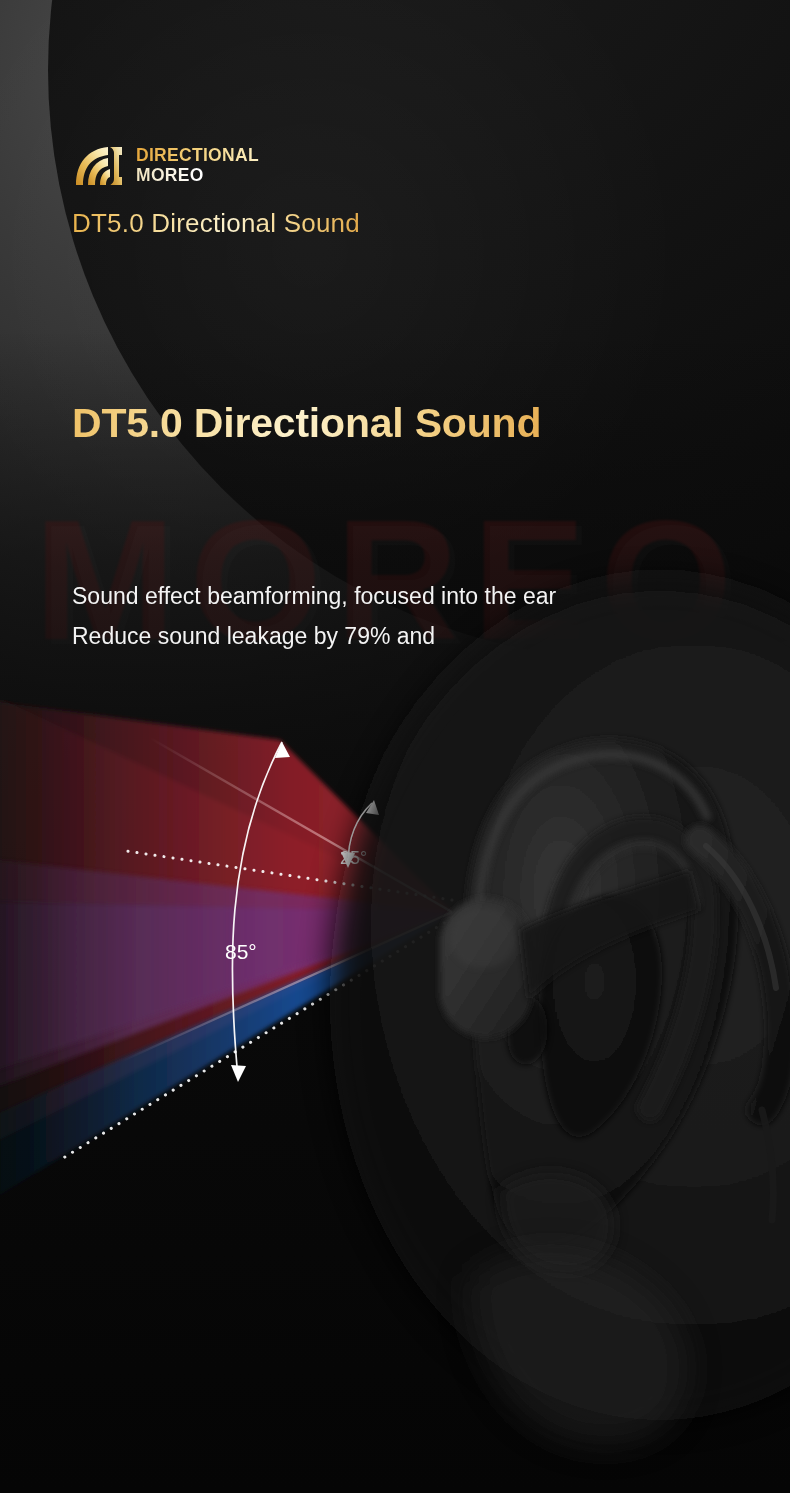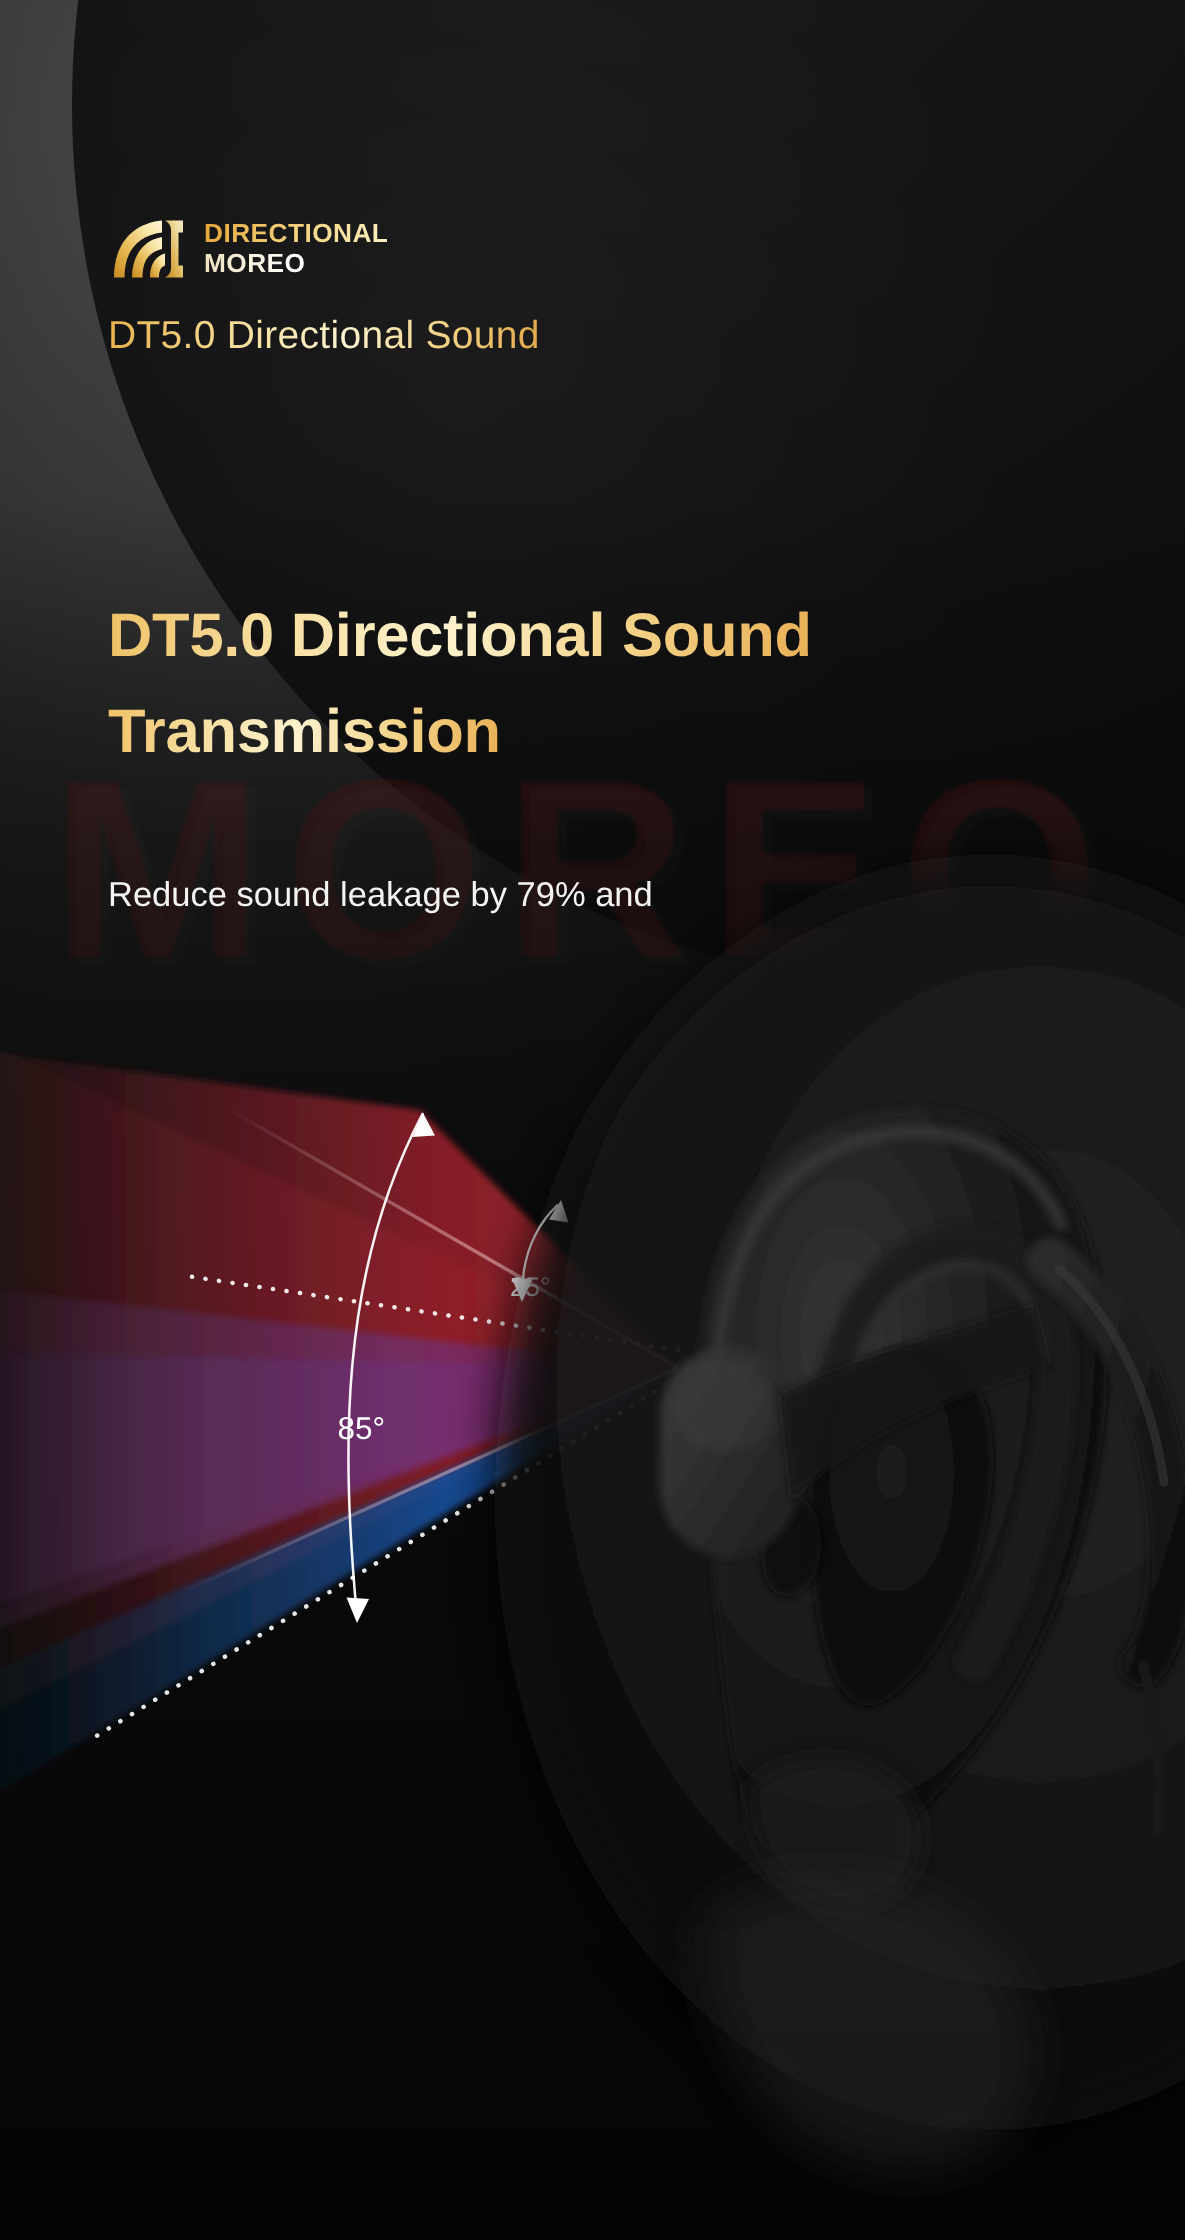--- a/index.html
+++ b/index.html
@@ -351,20 +351,20 @@
     <div class="brand-words">
       <span class="w1">DIRECTIONAL</span>
       <span class="w2">MOREO</span>
     </div>
   </div>
 
   <div class="subtitle">DT5.0 Directional Sound</div>
 
   <div class="headline">
     <div><span>DT5.0 Directional Sound</span></div>
-    <div><span>Transmission</span></div>
   </div>
 
   <div class="body-copy">
+    <div>Sound effect beamforming, focused into the ear</div>
     <div>Reduce sound leakage by 79% and</div>
   </div>
 
 </div>
 
 </body></html>

